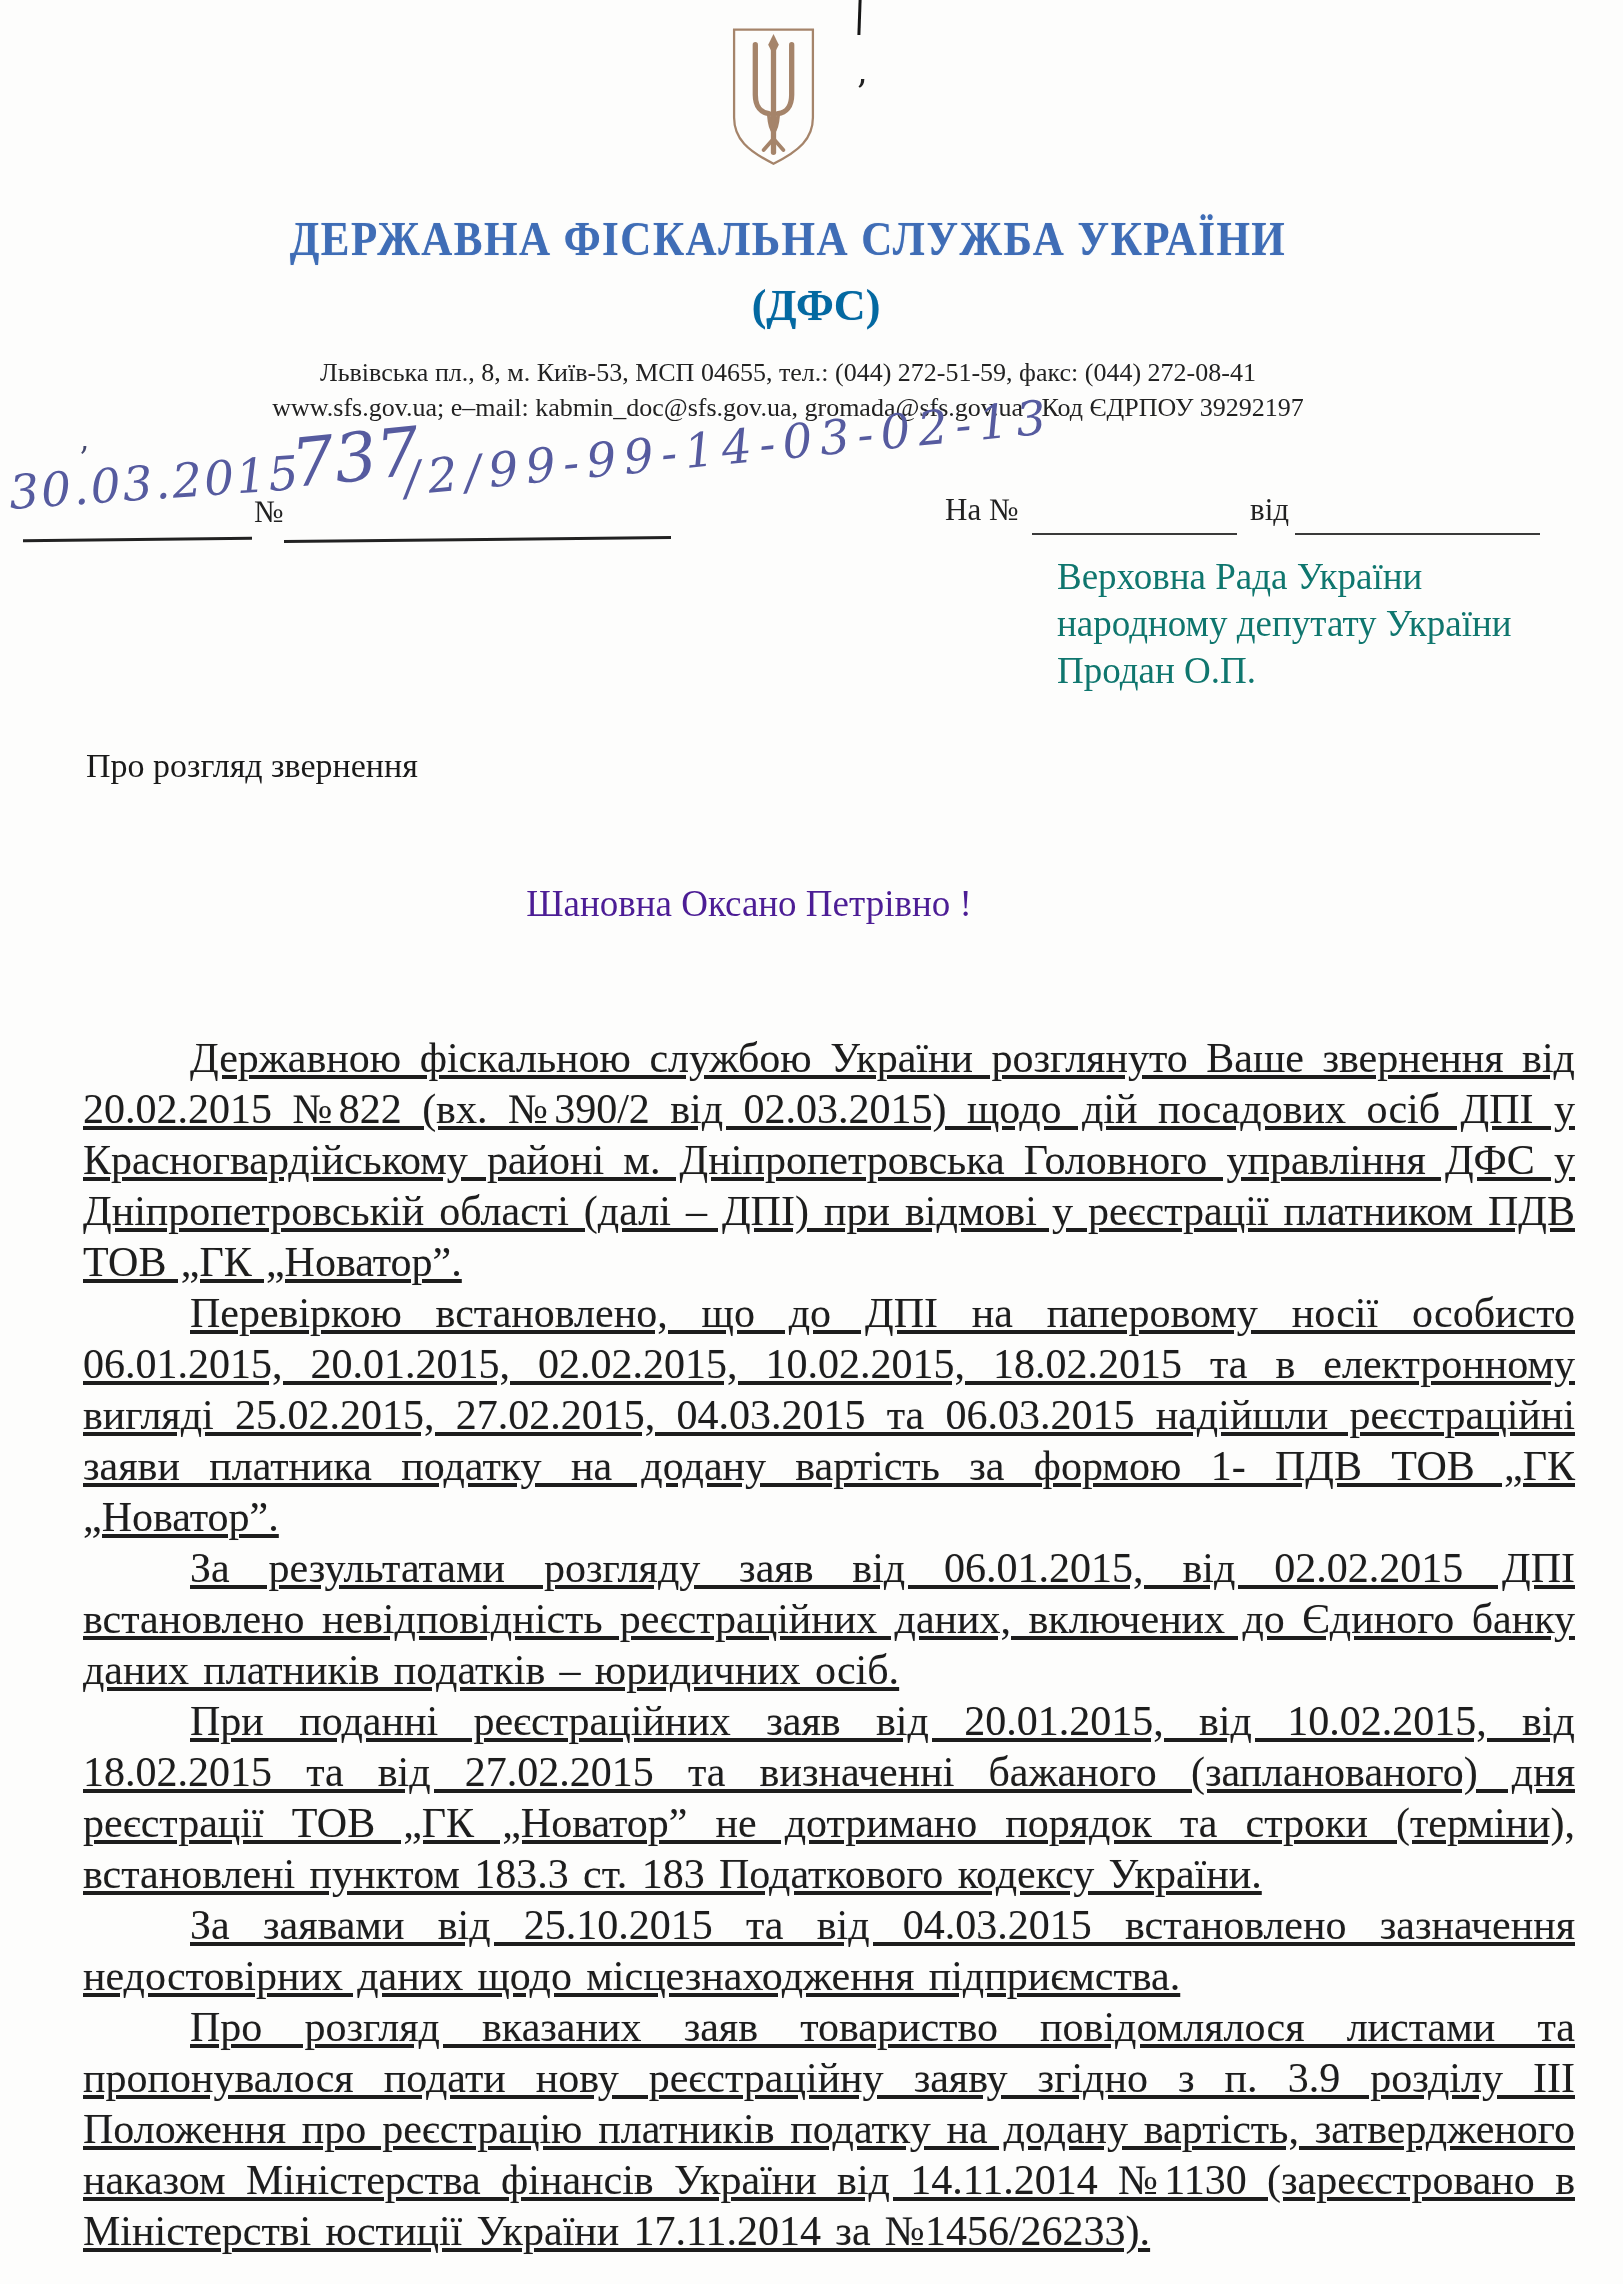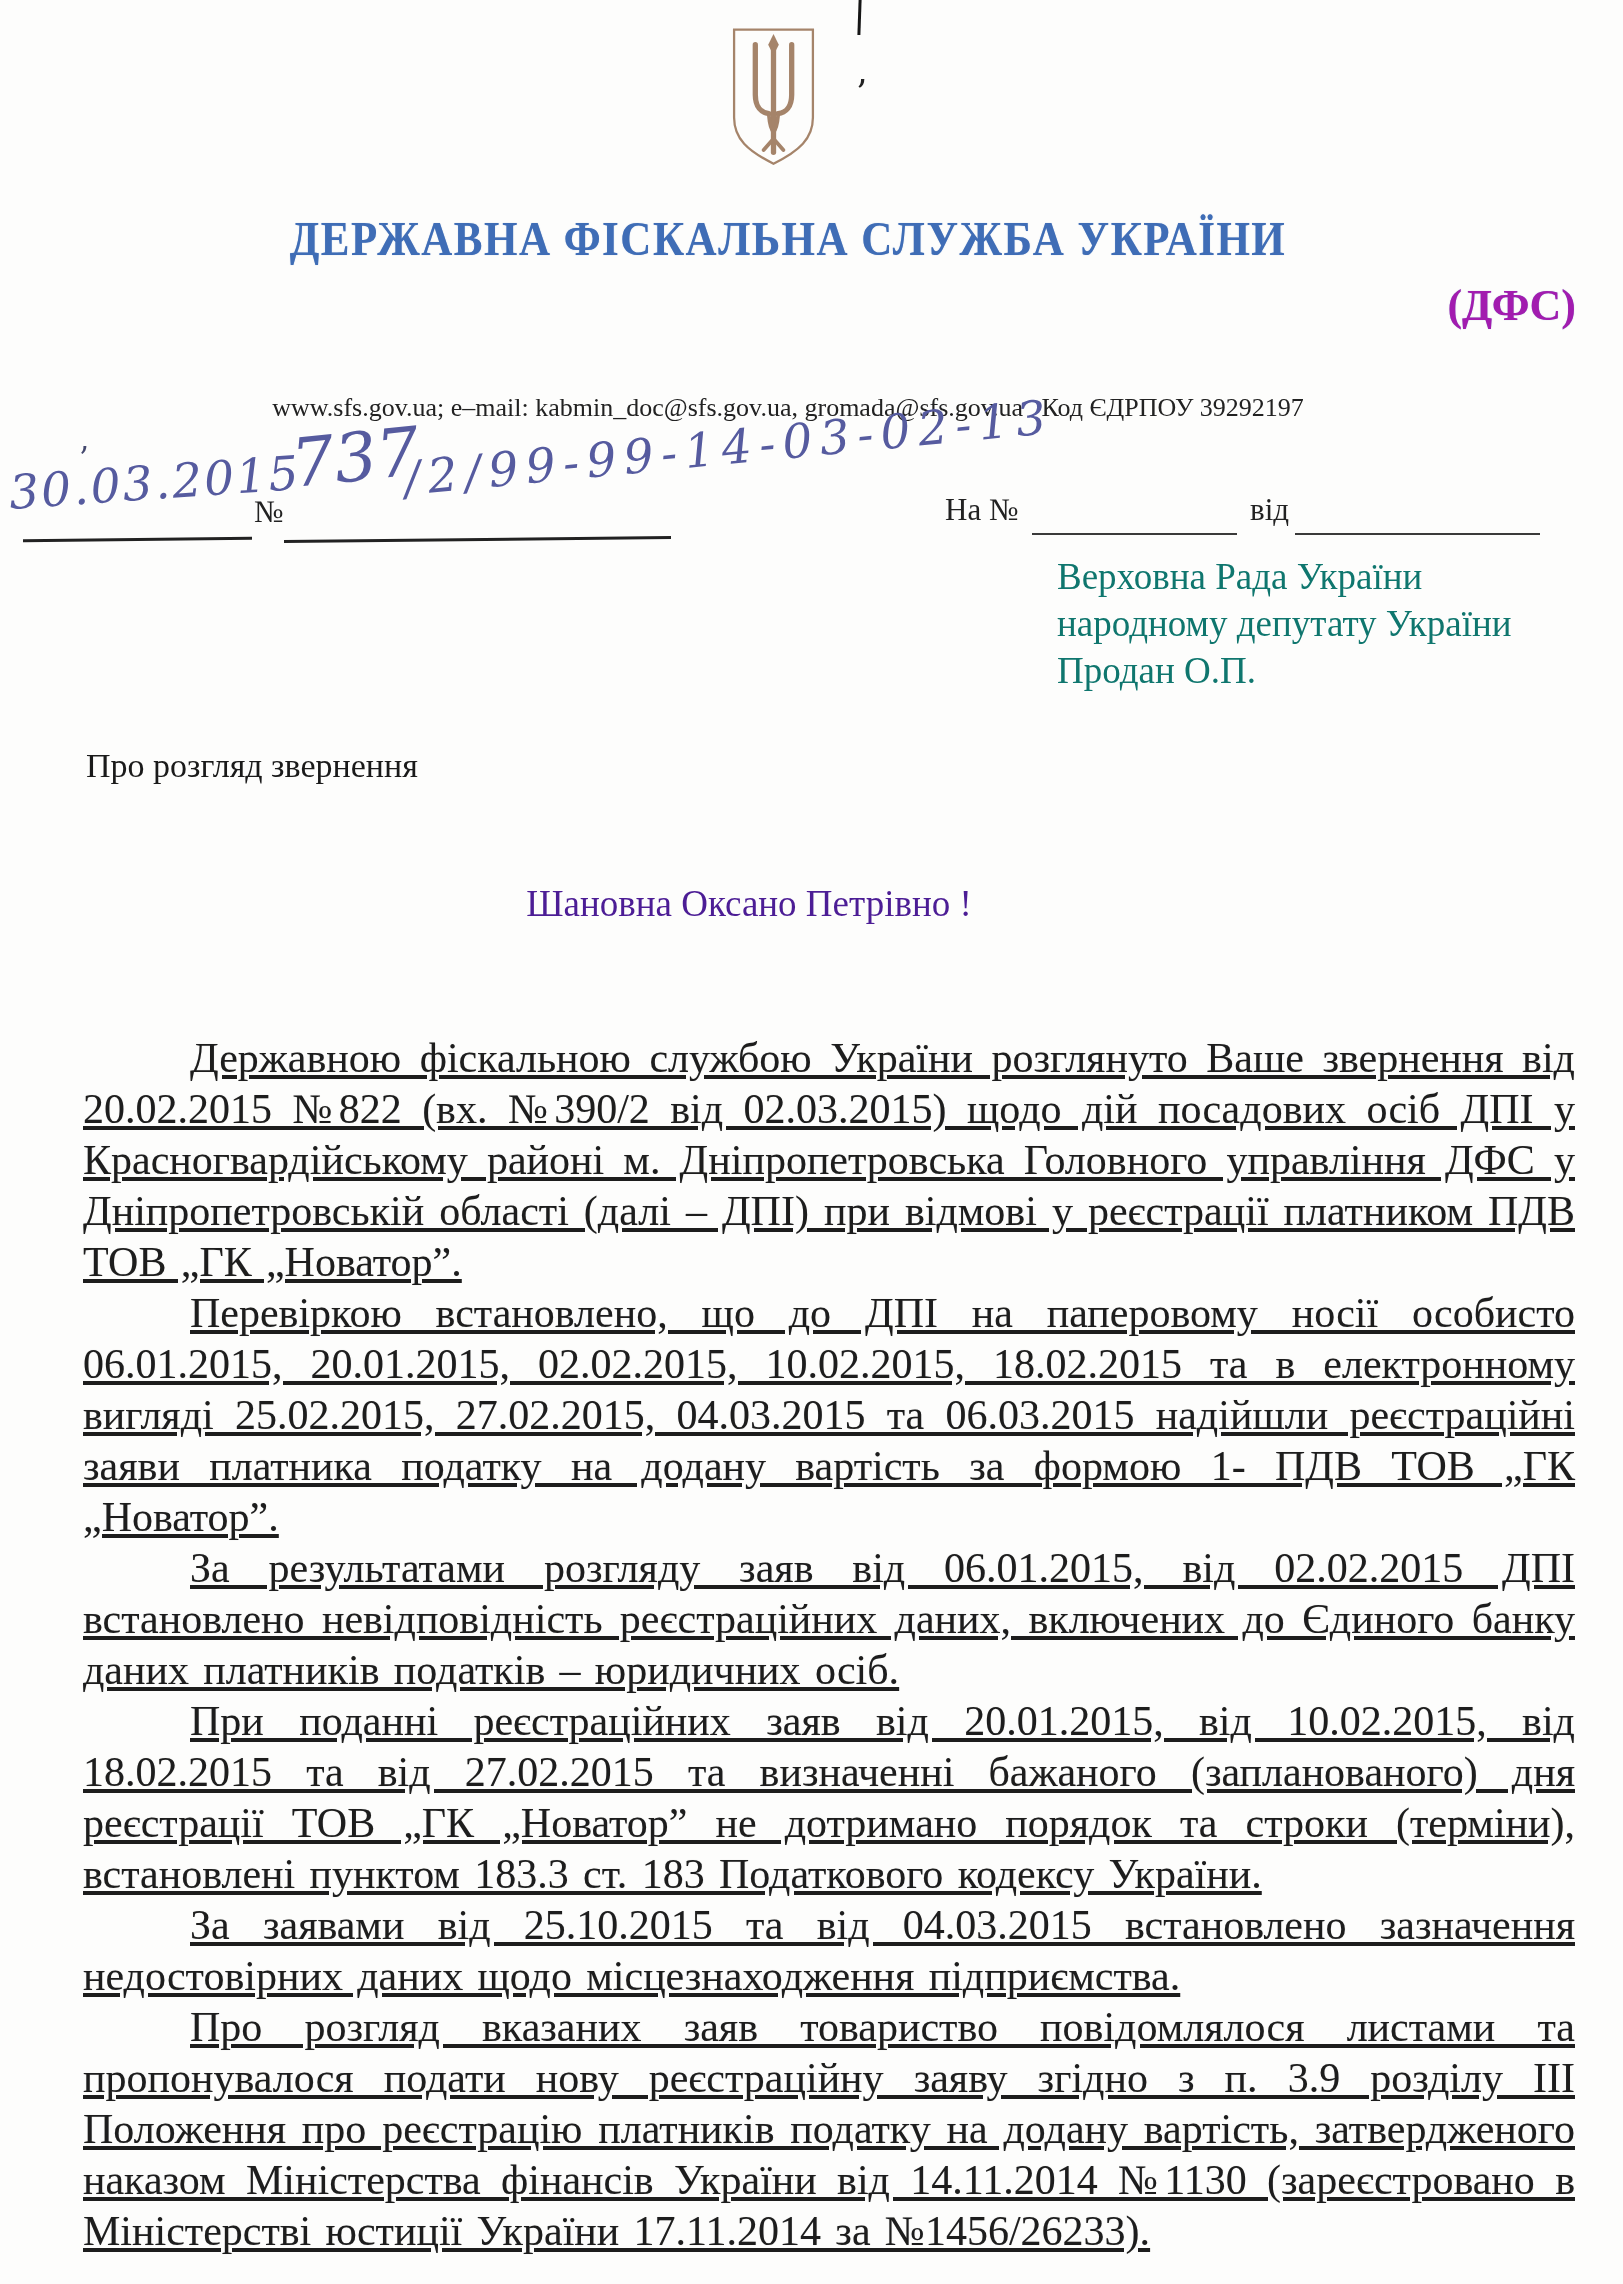--- a/index.html
+++ b/index.html
@@ -21,23 +21,24 @@
   .artifact-comma{left:856px;top:73px;font-size:35px;color:#222;font-family:"DejaVu Serif",serif;}
   .artifact-apostrophe{left:79px;top:440px;font-size:31px;color:#44486e;font-family:"DejaVu Serif",serif;}
 
   .org-name{
     left:0;top:214px;width:1576px;text-align:center;
     font-size:43px;font-weight:bold;color:#3f6db6;letter-spacing:1.5px;
     transform:scaleY(1.12);
     text-shadow:0 0 0.8px rgba(63,109,182,.5);
   }
   .org-abbr{
-    left:0;top:280px;width:1576px;text-align:right;
-    font-size:44px;font-weight:bold;color:#a21caf;
+    left:0;top:280px;width:1576px;text-align:center;
+    font-size:44px;font-weight:bold;color:#0369a1;
     text-shadow:0 0 0.8px rgba(63,109,182,.5);
+    padding-left:28px;
   }
   .addr{left:0;width:1576px;text-align:center;font-size:26px;color:#222;}
   .addr1{top:358px;}
   .addr2{top:393px;}
   .addr2 .edrpou{margin-left:18.3px;margin-top:12px;}
 
   
   .hw{font-family:"DejaVu Serif",serif;font-style:italic;color:#565b9f;white-space:nowrap;}
   .hw-date{left:10.7px;top:465px;font-size:47px;letter-spacing:2.3px;transform:rotate(-4deg);transform-origin:left bottom;}
   .hw-num-main{left:296px;top:425px;font-size:67px;transform:rotate(-6deg);transform-origin:left bottom;}
@@ -86,20 +87,21 @@
     </g>
     <path d="M60,12 L53,26 L60,40 L67,26 Z" fill="#a5846a"></path>
   </svg>
 
   <div class="abs artifact-tick"></div>
   <div class="abs artifact-comma">’</div>
   <div class="abs artifact-apostrophe">’</div>
 
   <div class="abs org-name">ДЕРЖАВНА ФІСКАЛЬНА СЛУЖБА УКРАЇНИ</div>
   <div class="abs org-abbr">(ДФС)</div>
+  <div class="abs addr addr1">Львівська пл., 8, м. Київ-53, МСП 04655, тел.: (044) 272-51-59, факс: (044) 272-08-41</div>
   <div class="abs addr addr2">
     <span>www.sfs.gov.ua; e–mail: kabmin_doc@sfs.gov.ua, gromada@sfs.gov.ua</span><span class="edrpou">Код ЄДРПОУ 39292197</span>
   </div>
 
   <div class="abs hw hw-date">30.03.2015</div>
   <div class="abs uline u1"></div>
   <span class="abs ref-label lbl-no">№</span>
   <div class="abs hw hw-num-main">737</div>
   <div class="abs hw hw-num-suffix">/2/99-99-14-03-02-13</div>
   <div class="abs uline u2"></div>

